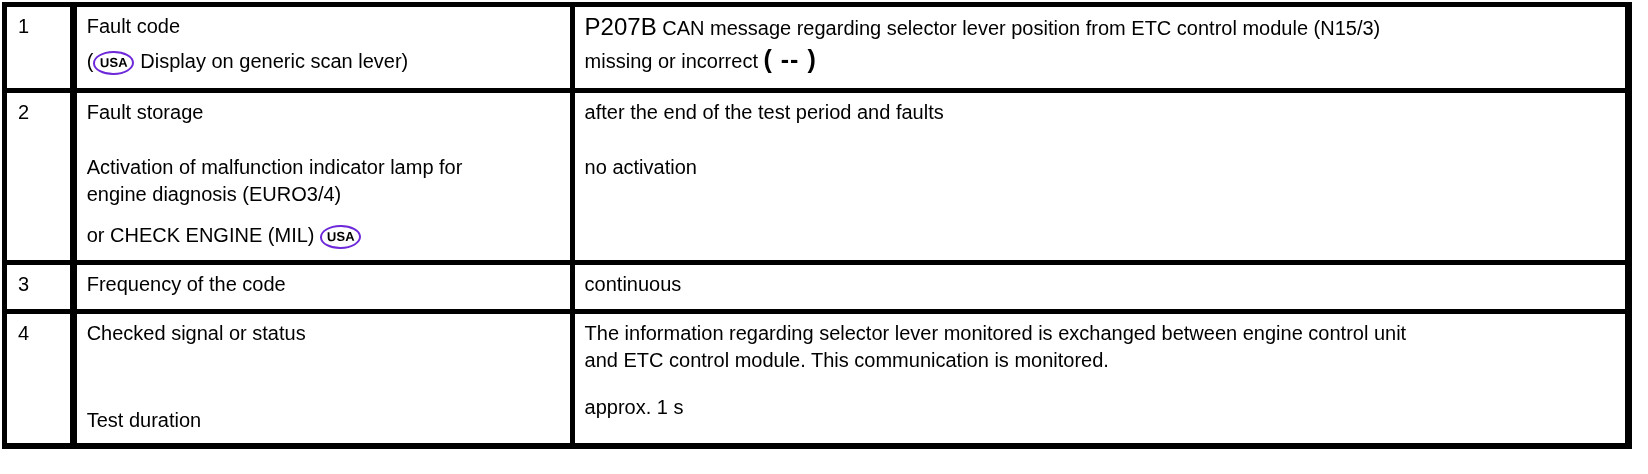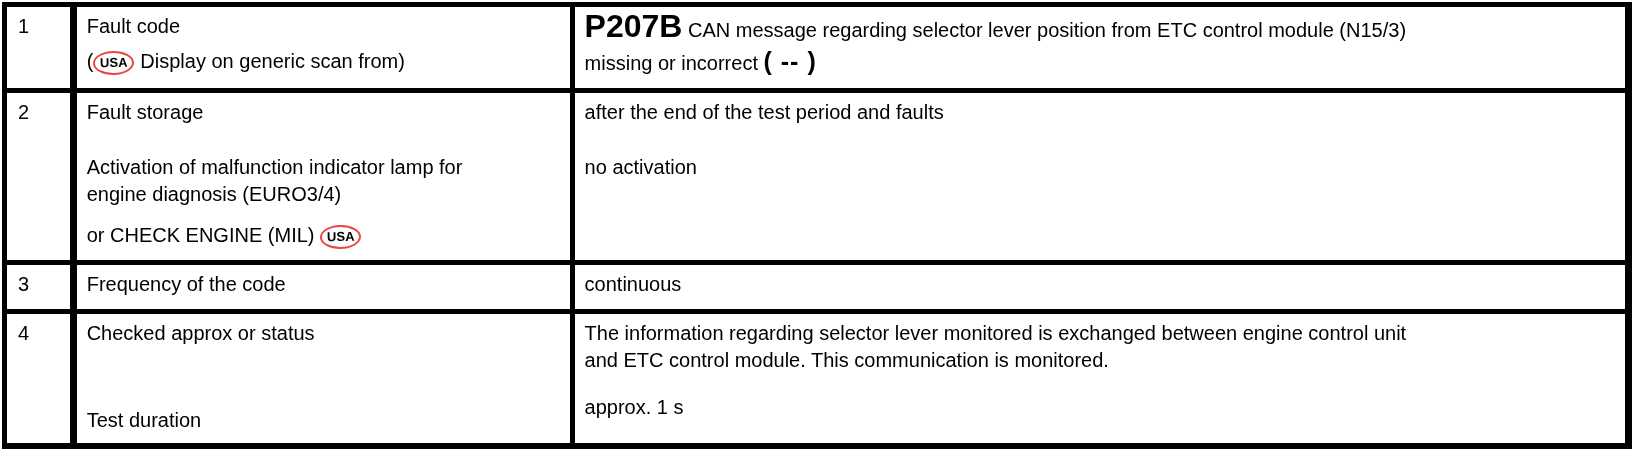--- a/index.html
+++ b/index.html
@@ -47,31 +47,31 @@
   tr.row-4 { height: 134px; }
 
   .line { display: block; }
   .mt-badge-line { margin-top: 8px; }
   .mt-block { margin-top: 28px; }
   .mt-block-sm { margin-top: 20px; }
   .mt-test-duration { margin-top: 60px; }
   .mt-line2 { margin-top: 4px; }
 
   .fault-code-big {
-    font-weight: bold;
-    font-size: 32px;
+    font-weight: normal;
+    font-size: 24px;
   }
   .big-emph {
     font-weight: bold;
     font-size: 25px;
     letter-spacing: 1px;
   }
   .usa-badge {
     display: inline-block;
-    border: 2px solid #ef4444;
+    border: 2px solid #6d28d9;
     border-radius: 50% / 50%;
     padding: 3px 5px 4px 5px;
     font-size: 13px;
     font-weight: bold;
     line-height: 13px;
     vertical-align: 1px;
     transform: rotate(-1deg);
   }
 </style>
 </head>
@@ -86,21 +86,21 @@
     </colgroup>
 
     <tbody>
         <tr class="row-1">
       <td class="col-num">
         <span>1</span>
       </td>
       <td class="col-label">
         <span class="line">Fault code</span>
         <span class="line mt-badge-line">
-          <span>(</span><span class="usa-badge">USA</span><span> Display on generic scan from)</span>
+          <span>(</span><span class="usa-badge">USA</span><span> Display on generic scan lever)</span>
         </span>
       </td>
       <td class="col-value">
         <span class="line">
           <span class="fault-code-big">P207B</span><span> CAN message regarding selector lever position from ETC control module (N15/3)</span>
         </span>
         <span class="line mt-line2">
           <span>missing or incorrect </span><span class="big-emph">(&nbsp;--&nbsp;)</span>
         </span>
       </td>
@@ -134,21 +134,21 @@
       <td class="col-value">
         <span class="line">continuous</span>
       </td>
     </tr>
 
     <tr class="row-4">
       <td class="col-num">
         <span>4</span>
       </td>
       <td class="col-label">
-        <span class="line">Checked approx or status</span>
+        <span class="line">Checked signal or status</span>
         <span class="line mt-test-duration">Test duration</span>
       </td>
       <td class="col-value">
         <span class="line">The information regarding selector lever monitored is exchanged between engine control unit</span>
         <span class="line">and ETC control module. This communication is monitored.</span>
         <span class="line mt-block-sm">approx. 1 s</span>
       </td>
     </tr>
   </tbody>
     </table>

